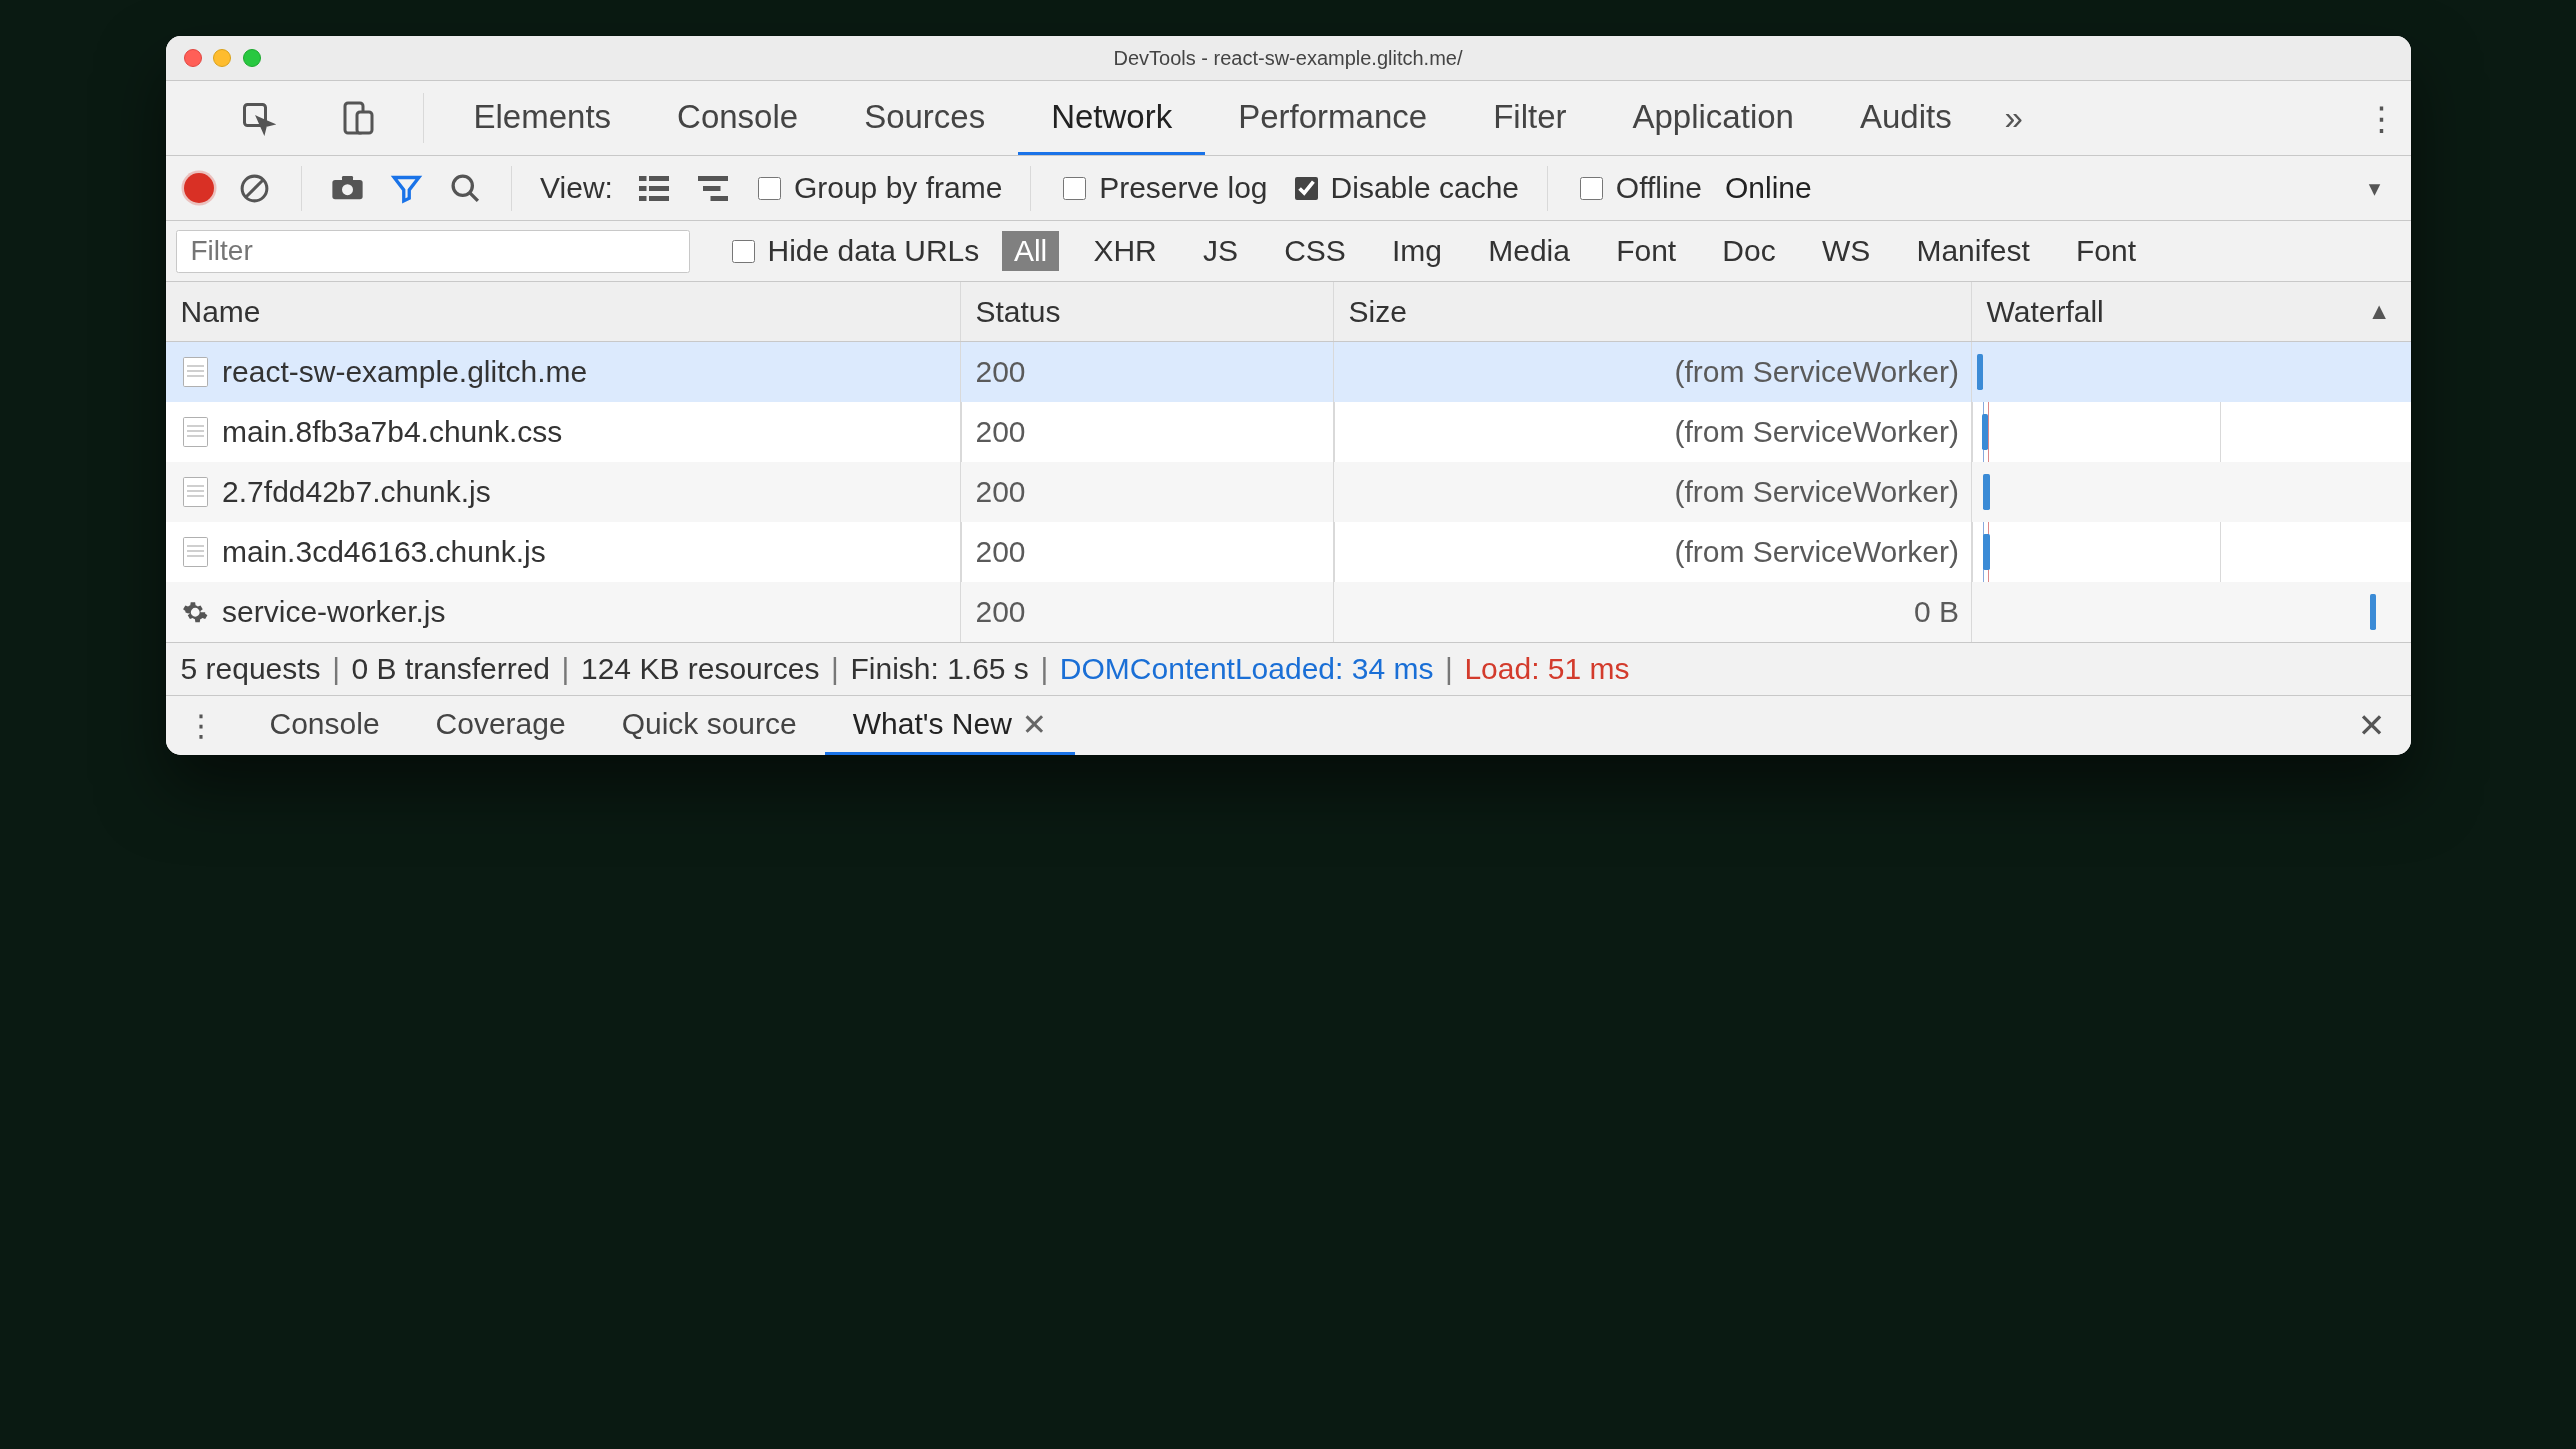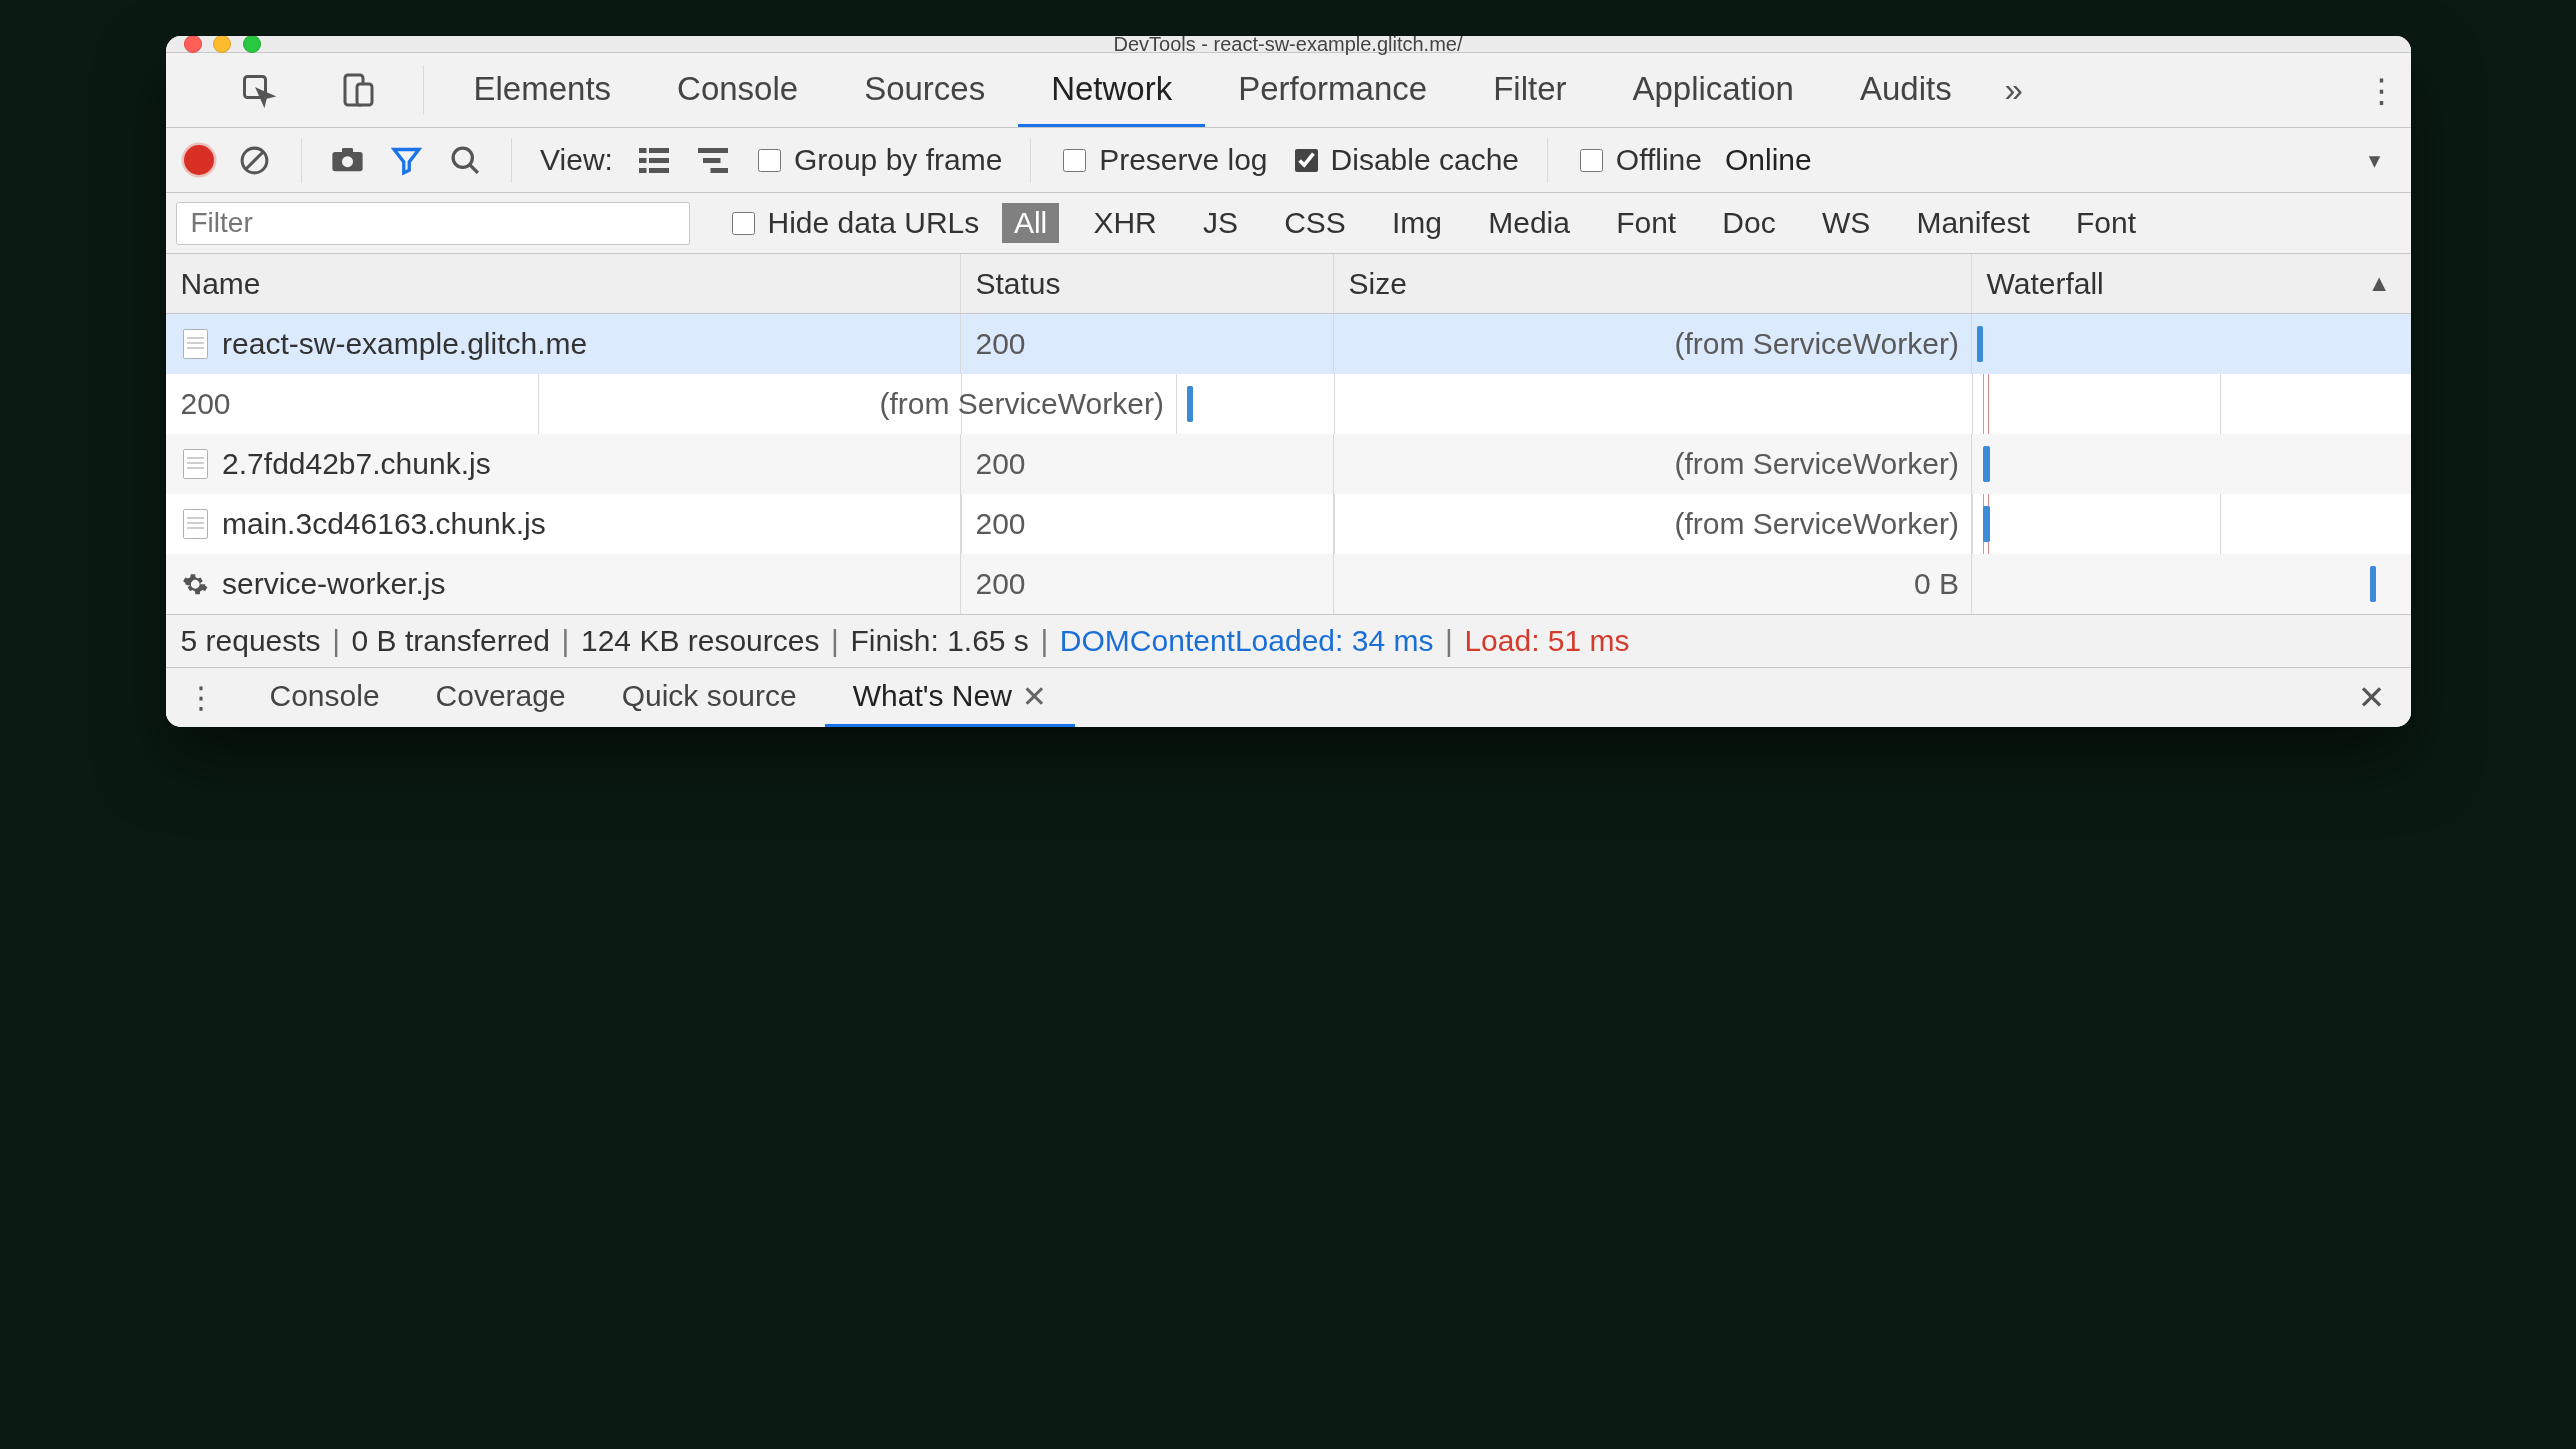--- a/index.html
+++ b/index.html
@@ -36,21 +36,21 @@
     width:2245px;
     background:white;
     border-radius:15px;
     box-shadow:0 33px 66px rgba(0,0,0,.5),0 0 0 0.8px rgba(0,0,0,.15);
     overflow:hidden;
     display:flex;
     flex-direction:column;
   }
   
   .titlebar{
-    height:17px;
+    height:45px;
     background:#ececec;
     display:flex;
     align-items:center;
     position:relative;
     border-bottom:0.8px solid var(--border);
   }
   .traffic{display:flex;gap:11.6px;padding-left:18px;}
   .dot{width:18px;height:18px;border-radius:50%;}
   .dot.close{background:#ff5f57;border:0.8px solid #e04640;}
   .dot.min{background:#febc2e;border:0.8px solid #d8a11b;}
@@ -318,20 +318,26 @@
             </span>
             <span>react-sw-example.glitch.me</span>
           </div>
           <div class="col-status">200</div>
           <div class="col-size">(from ServiceWorker)</div>
           <div class="col-wf">
             <div class="wfbar" style="left: 5px;"></div>
           </div>
         </div>
         <div class="row" style="position: relative; z-index: 1;">
+          <div class="col-name">
+            <span class="icon">
+              <span class="fileicon"></span>
+            </span>
+            <span>main.8fb3a7b4.chunk.css</span>
+          </div>
           <div class="col-status">200</div>
           <div class="col-size">(from ServiceWorker)</div>
           <div class="col-wf">
             <div class="wfbar" style="left: 10px;"></div>
           </div>
         </div>
         <div class="row" style="position: relative; z-index: 1;">
           <div class="col-name">
             <span class="icon">
               <span class="fileicon"></span>

